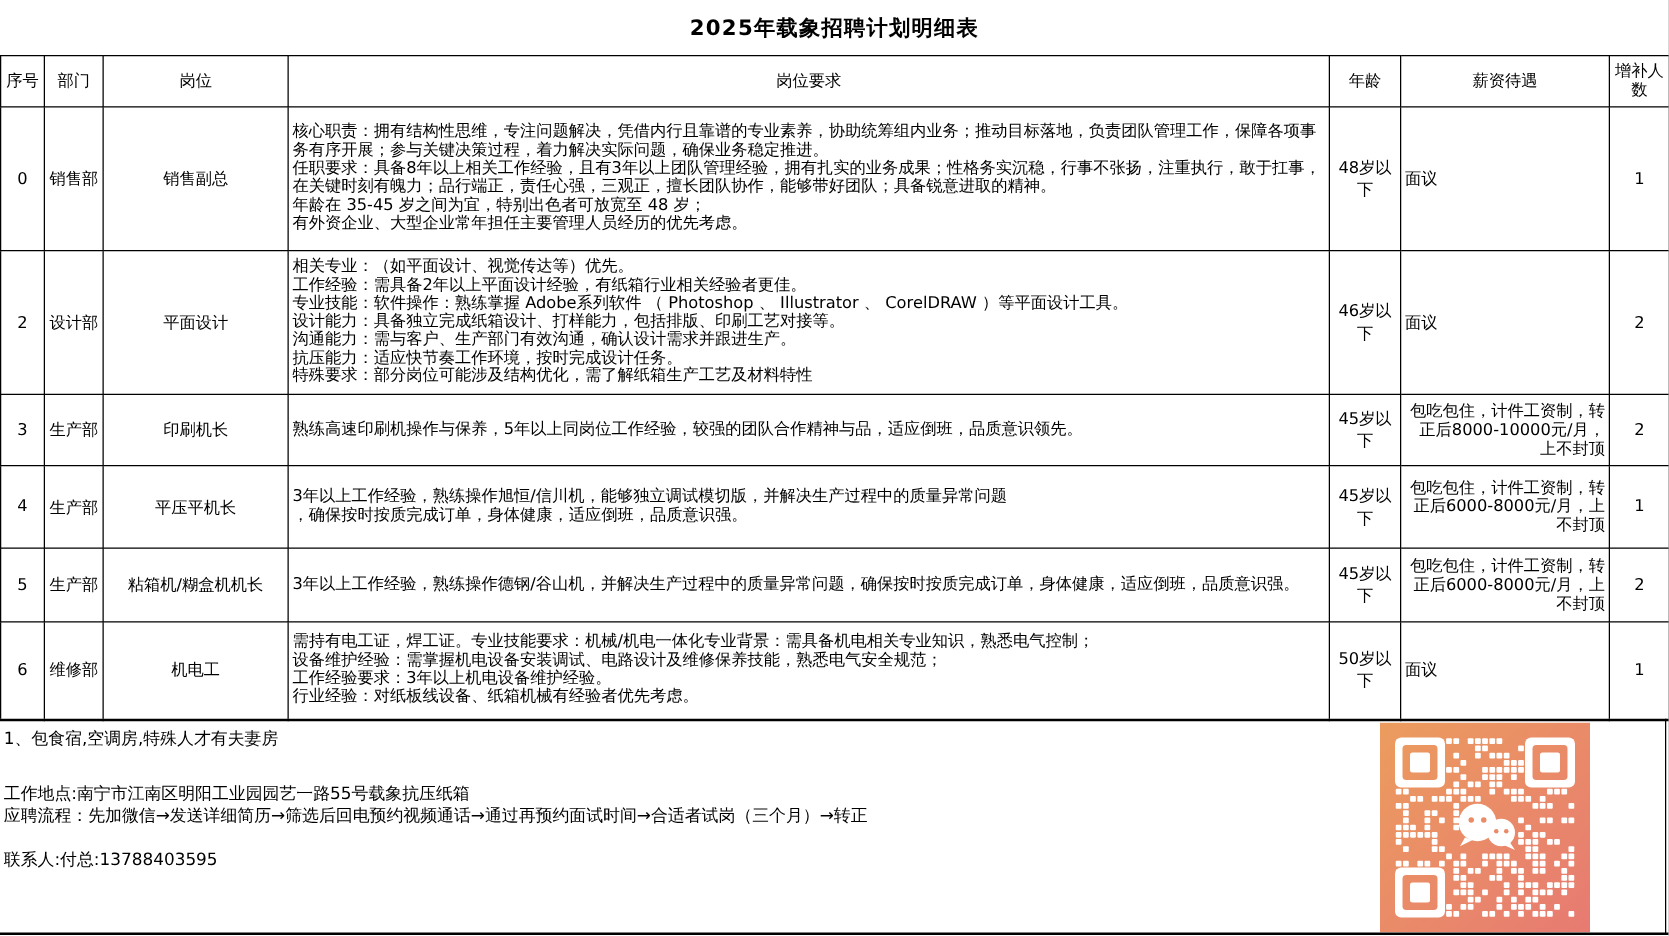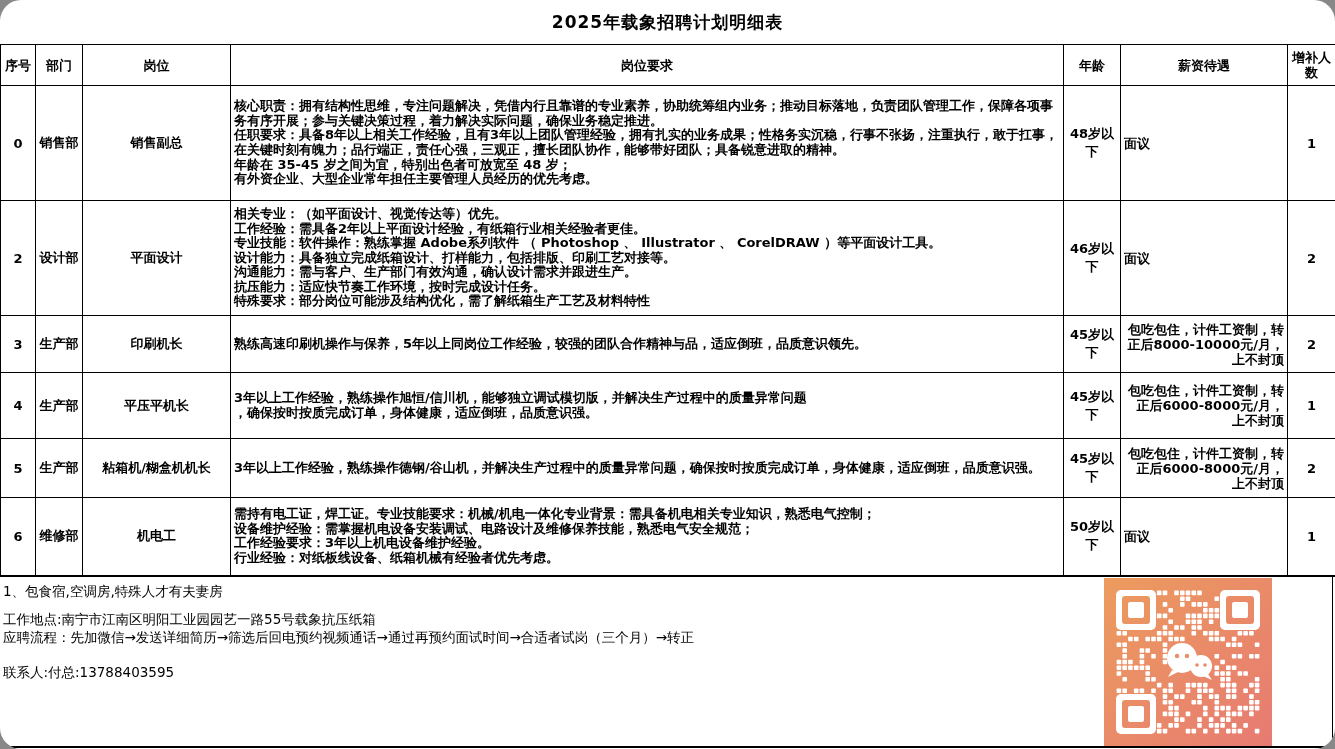--- a/index.html
+++ b/index.html
@@ -1,29 +1,29 @@
 <!DOCTYPE html>
 <html><head>
 <meta charset="utf-8">
 <style>
   * { margin:0; padding:0; box-sizing:border-box; }
   body { background:#888; font-family:"DejaVu Sans","Liberation Sans",sans-serif; }
   .page {
     position:relative; width:1335px; height:749px; background:#fff;
-    overflow:hidden; color:#000;border-radius:21px;
+    overflow:hidden; color:#000;
   }
   .title {
     height:44px; display:flex; align-items:center; justify-content:center;
     font-size:17px; font-weight:bold; letter-spacing:1px;
   }
   table.grid {
     width:1335px; table-layout:fixed; border-collapse:collapse;
   }
   table.grid th, table.grid td {
-    border:1px solid #000; font-weight:bold; font-size:13px;
+    border:1px solid #000; font-weight:normal; font-size:13px;
     overflow:hidden; vertical-align:middle;margin-top:47px;
   }
   table.grid thead th { text-align:center; line-height:15px; padding:2px; }
   td.c { text-align:center; padding:1px 2px; }
   td.req {
     text-align:left; padding:2px 3px; white-space:pre-wrap;
     font-size:12.8px; line-height:14.6px;
   }
   td.sal { text-align:left; padding:1px 3px; font-size:12.4px; line-height:15px; }
   td.sal.left { text-align:right; }
@@ -33,21 +33,21 @@
   tr.rowD { height:66px; }
   tr.rowE { height:59px; }
   tr.rowF { height:78px; }
   tr.hrow { height:41px; }
   .table-bottom { border-bottom:2px solid #000; }
   .footer {
     position:absolute; left:0; top:575px; width:1104px; padding:7px 0 0 3px;
     font-size:13.5px; color:#000;
   }
   .welfare-line { line-height:18.6px; white-space:pre; }
-  .loc-line   { margin-top:9px; line-height:18px; white-space:pre; }
+  .loc-line   { margin-top:25px; line-height:18px; white-space:pre; }
   .proc-line  { line-height:18px; white-space:pre; }
   .contact-line { margin-top:17px; line-height:18px; white-space:pre; }
   .bottom-rule { position:absolute; left:0; top:746px; width:1335px; height:2px; background:#000; }
   .right-rule  { position:absolute; left:1332px; top:575px; width:1px; height:172px; background:#000; }
   .qr-wrap { position:absolute; left:1104px; top:578px; width:168px; height:168px; }
 </style>
 </head>
 <body>
 
 <div class="page">

